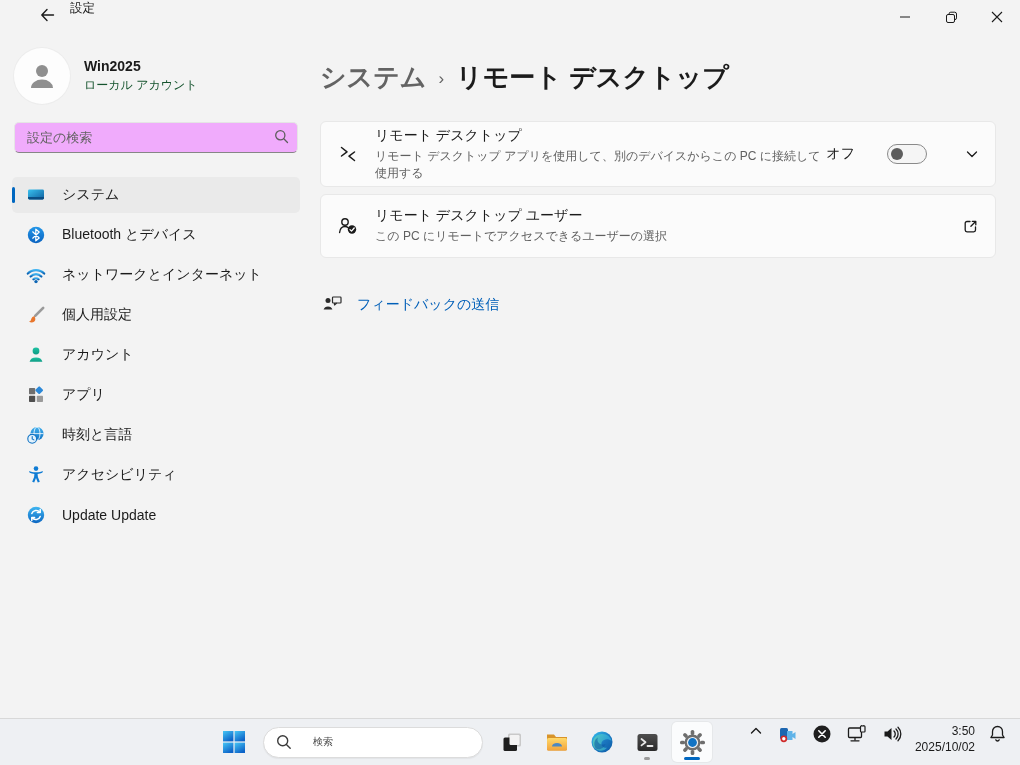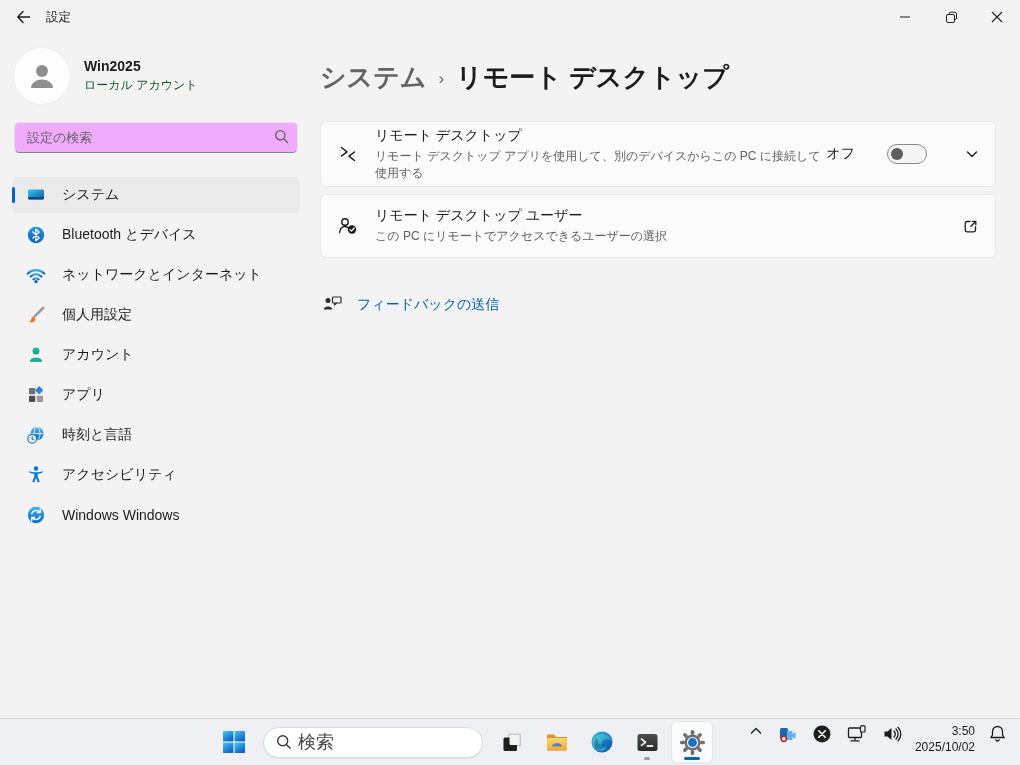--- a/index.html
+++ b/index.html
@@ -1,20 +1,20 @@
 <!DOCTYPE html>
 <html><head>
 <meta charset="utf-8">
 <style>
   * { margin:0; padding:0; box-sizing:border-box; }
   html,body { width:1020px; height:765px; overflow:hidden; }
   body { font-family:"Liberation Sans","DejaVu Sans",sans-serif; background:#f3f3f3; color:#1b1b1b; position:relative; }
 
   
-  .titlebar { height:34px; display:flex; align-items:center; position:relative; }
+  .titlebar { height:34px; display:flex; position:relative;padding-left:24px; }
   .back-btn { width:34px; height:30px; margin-left:6px; border:none; background:transparent; display:flex; align-items:center; justify-content:center; cursor:pointer; }
   .app-title { font-size:12.5px; margin-left:6px; color:#1b1b1b; }
   .win-controls { position:absolute; right:0; top:0; height:34px; display:flex; }
   .wc-btn { width:46px; height:34px; border:none; background:transparent; display:flex; align-items:center; justify-content:center; cursor:pointer; }
 
   
   .content { display:flex; height:684px; }
   .sidebar { width:312px; flex:0 0 312px; padding:4px 12px 0 12px; }
   .main { flex:1; padding:0 24px 0 8px; }
 
@@ -61,21 +61,21 @@
   .feedback-link { font-size:14px; color:#005fb8; margin-left:14px; text-decoration:none; cursor:pointer; }
 
   
   .taskbar { position:absolute; left:0; bottom:0; width:1020px; height:47px; background:#eef0f3; border-top:1px solid #d8d8d8; }
   .tb-center { position:absolute; left:214px; top:3px; display:flex; align-items:center; gap:5px; }
   .tb-btn { width:40px; height:40px; border-radius:5px; display:flex; align-items:center; justify-content:center; position:relative; cursor:pointer; background:transparent; border:none; }
   .tb-btn.active-app { background:#fbfcfd; box-shadow:0 0 0 1px #e6e8ea; }
   .tb-btn.active-app::after { content:""; position:absolute; bottom:2px; left:12px; width:16px; height:3px; border-radius:2px; background:#0067c0; }
   .tb-btn.running::after { content:""; position:absolute; bottom:2px; left:17px; width:6px; height:3px; border-radius:2px; background:#9b9b9b; }
   .tb-search { width:220px; height:31px; border-radius:16px; background:#ffffff; border:1px solid #dcdcdc; box-shadow:0 1px 1px rgba(0,0,0,.05); display:flex; align-items:center; padding:0 12px; cursor:pointer; margin:0 4px; }
-  .tb-search-text { font-size:18px; color:#454545; margin-left:6px; }
+  .tb-search-text { font-size:10px; color:#454545; margin-left:21px; }
   .tb-right { position:absolute; right:6px; top:0; height:46px; display:flex; align-items:center; }
   .tray-btn { height:36px; border:none; background:transparent; display:flex; align-items:flex-start; justify-content:center; padding:0 7px; cursor:pointer; border-radius:4px; }
   .clock { text-align:right; font-size:12px; color:#1b1b1b; line-height:1.3; padding:0 6px; cursor:pointer; }
 </style>
 </head>
 <body>
 
 <div class="window">
 
   <div class="titlebar">
@@ -248,21 +248,21 @@
                     <stop offset="1" stop-color="#0d67c2"></stop>
                   </linearGradient>
                 </defs>
                 <circle cx="10" cy="10" r="8.2" fill="url(#gUp)"></circle>
                 <path d="M5.8 8.6 a4.6 4.6 0 0 1 8 -1.4" stroke="#fff" stroke-width="1.5" fill="none" stroke-linecap="round"></path>
                 <path d="M14.2 4.6 v2.8 h-2.8" stroke="#fff" stroke-width="1.5" fill="none" stroke-linecap="round" stroke-linejoin="round"></path>
                 <path d="M14.2 11.4 a4.6 4.6 0 0 1 -8 1.4" stroke="#fff" stroke-width="1.5" fill="none" stroke-linecap="round"></path>
                 <path d="M5.8 15.4 v-2.8 h2.8" stroke="#fff" stroke-width="1.5" fill="none" stroke-linecap="round" stroke-linejoin="round"></path>
               </svg>
           </span>
-          <span class="nav-label">Windows Windows</span>
+          <span class="nav-label">Update Update</span>
         </div>
       </nav>
     </aside>
 
     <main class="main">
       <div class="breadcrumb">
         <span class="bc-parent">システム</span>
         <span class="bc-sep">›</span>
         <span class="bc-current">リモート デスクトップ</span>
       </div>

